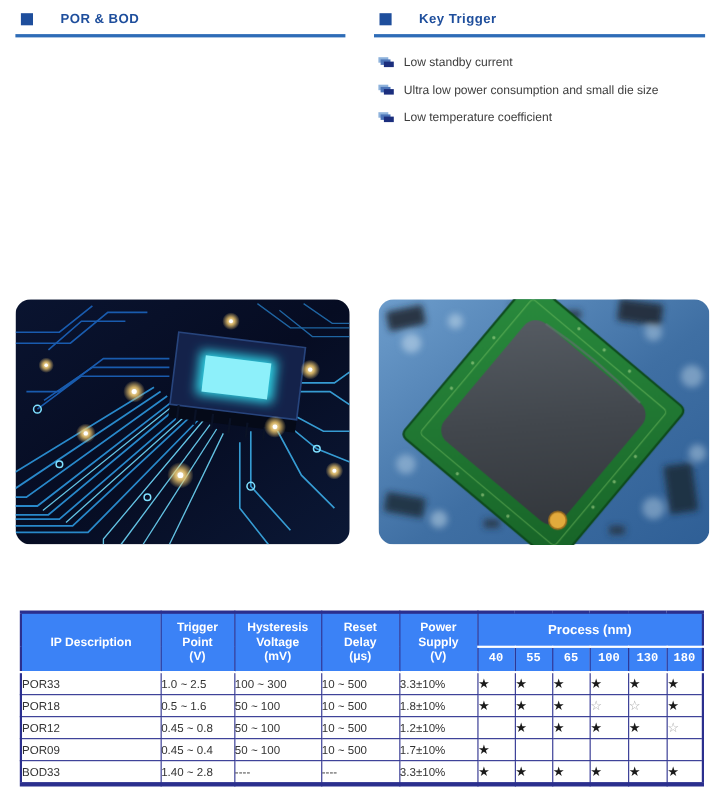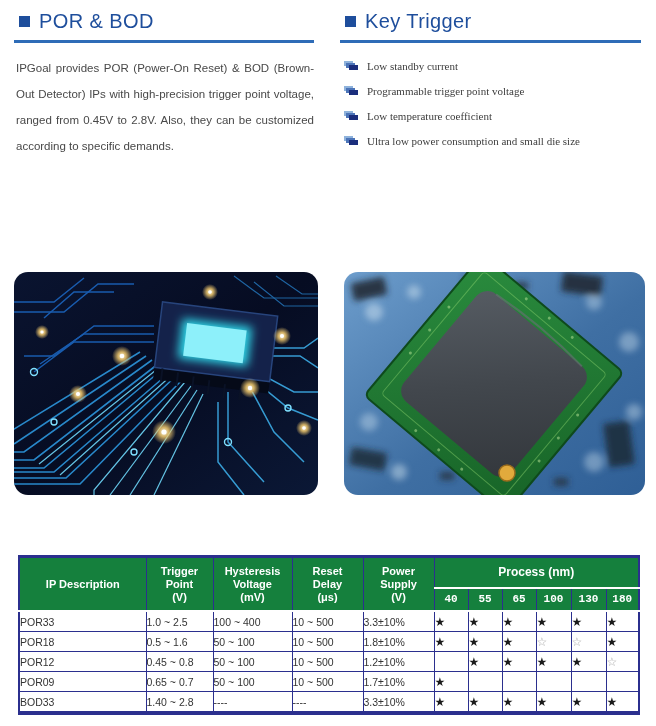--- a/index.html
+++ b/index.html
@@ -5,49 +5,49 @@
   html,body{margin:0;padding:0;}
   body{
     width:656px;height:726px;background:#ffffff;position:relative;
     font-family:"Liberation Sans",sans-serif;overflow:hidden;
   }
   
   .col-left{position:absolute;left:14px;top:10px;width:300px;}
   .col-right{position:absolute;left:340px;top:10px;width:301px;}
   .section-head{display:flex;align-items:center;gap:9px;padding-left:5px;}
   .bullet-sq{width:11px;height:11px;background:#1e4e9c;flex:0 0 11px;}
-  .section-title{font-size:20px;font-weight:normal;color:#1e4e9c;letter-spacing:.4px;}
+  .section-title{font-size:12px;font-weight:bold;color:#1e4e9c;letter-spacing:.4px;margin-left:16px;}
   .rule{height:3px;background:#2e6cb7;margin-top:7px;}
   .paragraph{
     margin-top:12px;font-size:11.5px;line-height:26px;color:#484848;
     text-align:justify;padding-left:2px;
   }
   
-  .features{margin-top:17px;list-style:none;margin-left:0;padding:0;font-family:Liberation Serif, serif;}
+  .features{margin-top:17px;list-style:none;margin-left:0;padding:0;}
   .feature{display:flex;align-items:center;gap:8px;margin:0 0 13px 4px;
     font-size:11px;color:#3d3d3d;}
   .feat-icon{position:relative;width:15px;height:10px;flex:0 0 15px;}
   .feat-icon i{position:absolute;display:block;width:9px;height:5px;}
   .feat-icon .l1{left:0;top:0;background:#8fb3dc;}
   .feat-icon .l2{left:2px;top:2px;background:#4c74b8;}
   .feat-icon .l3{left:5px;top:4px;background:#1b2e7d;}
   
   .photo{position:absolute;top:272px;height:223px;border-radius:14px;overflow:hidden;}
   .photo-left{left:14px;width:304px;}
   .photo-right{left:344px;width:301px;}
   .photo svg{display:block;}
   
   .ip-table-wrap{position:absolute;left:18px;top:555px;}
   table.ip-table{
     border-collapse:collapse;table-layout:fixed;width:620px;
     border-top:3px solid #2b2f8e;border-bottom:4px solid #2b2f8e;
     border-left:2px solid #2b2f8e;border-right:2px solid #2b2f8e;
   }
   .ip-table th{
-    background:#15803d;color:#ffffff;font-weight:bold;font-size:11px;line-height:13px;
+    background:#3b82f6;color:#ffffff;font-weight:bold;font-size:11px;line-height:13px;
     white-space:pre-line;border:1.5px solid #2b2f8e;padding:2px 0;text-align:center;
     border-bottom:2.5px solid #ffffff;
   }
   .ip-table tr.proc-label th.proc{font-size:12px;height:24px;margin-top:39px;}
   .ip-table tr.proc-sub th{height:17px;font-family:Liberation Mono, monospace;}
   .ip-table th.main{height:48px;}
   .ip-table td{
     background:#ffffff;font-size:10.5px;color:#333333;text-align:left;
     height:19px;border:1.5px solid #2b2f8e;padding:0;vertical-align:middle;margin-top:20px;
   }
@@ -57,21 +57,20 @@
 </style>
 </head>
 <body>
 
 <div class="col-left">
   <div class="section-head">
     <span class="bullet-sq"></span>
     <span class="section-title">POR &amp; BOD</span>
   </div>
   <div class="rule"></div>
-  <div class="paragraph">IPGoal provides POR (Power-On Reset) &amp; BOD (Brown-Out Detector) IPs with high-precision trigger point voltage, ranged from 0.45V to 2.8V. Also, they can be customized according to specific demands.</div>
 </div>
 
 <div class="col-right">
   <div class="section-head">
     <span class="bullet-sq"></span>
     <span class="section-title">Key Trigger</span>
   </div>
   <div class="rule"></div>
   <ul class="features">
     <li class="feature">
@@ -81,37 +80,29 @@
           <i class="l3"></i>
         </span>
       <span>Low standby current</span>
     </li>
     <li class="feature">
       <span class="feat-icon">
           <i class="l1"></i>
           <i class="l2"></i>
           <i class="l3"></i>
         </span>
-      <span>Programmable trigger point voltage</span>
+      <span>Ultra low power consumption and small die size</span>
     </li>
     <li class="feature">
       <span class="feat-icon">
           <i class="l1"></i>
           <i class="l2"></i>
           <i class="l3"></i>
         </span>
       <span>Low temperature coefficient</span>
-    </li>
-    <li class="feature">
-      <span class="feat-icon">
-          <i class="l1"></i>
-          <i class="l2"></i>
-          <i class="l3"></i>
-        </span>
-      <span>Ultra low power consumption and small die size</span>
     </li>
   </ul>
 </div>
 
 <div class="photo photo-left">
   <svg width="304" height="223" viewBox="0 0 304 223">
     <defs>
       <linearGradient id="bgL" x1="0" y1="0" x2="1" y2="1">
         <stop offset="0" stop-color="#0a1430"></stop>
           <stop offset="0.5" stop-color="#060c22"></stop>
@@ -322,21 +313,21 @@
         <th>65</th>
         <th>100</th>
         <th>130</th>
         <th>180</th>
       </tr>
     </thead>
     <tbody>
         <tr>
           <td>POR33</td>
           <td>1.0 ~ 2.5</td>
-          <td>100 ~ 400</td>
+          <td>100 ~ 300</td>
           <td>10 ~ 500</td>
           <td>3.3±10%</td>
           <td><span class="star filled">★</span></td>
           <td><span class="star filled">★</span></td>
           <td><span class="star filled">★</span></td>
           <td><span class="star filled">★</span></td>
           <td><span class="star filled">★</span></td>
           <td><span class="star filled">★</span></td>
         </tr>
         <tr>
@@ -360,21 +351,21 @@
           <td>1.2±10%</td>
           <td></td>
           <td><span class="star filled">★</span></td>
           <td><span class="star filled">★</span></td>
           <td><span class="star filled">★</span></td>
           <td><span class="star filled">★</span></td>
           <td><span class="star outline">☆</span></td>
         </tr>
         <tr>
           <td>POR09</td>
-          <td>0.65 ~ 0.7</td>
+          <td>0.45 ~ 0.4</td>
           <td>50 ~ 100</td>
           <td>10 ~ 500</td>
           <td>1.7±10%</td>
           <td><span class="star filled">★</span></td>
           <td></td>
           <td></td>
           <td></td>
           <td></td>
           <td></td>
         </tr>

